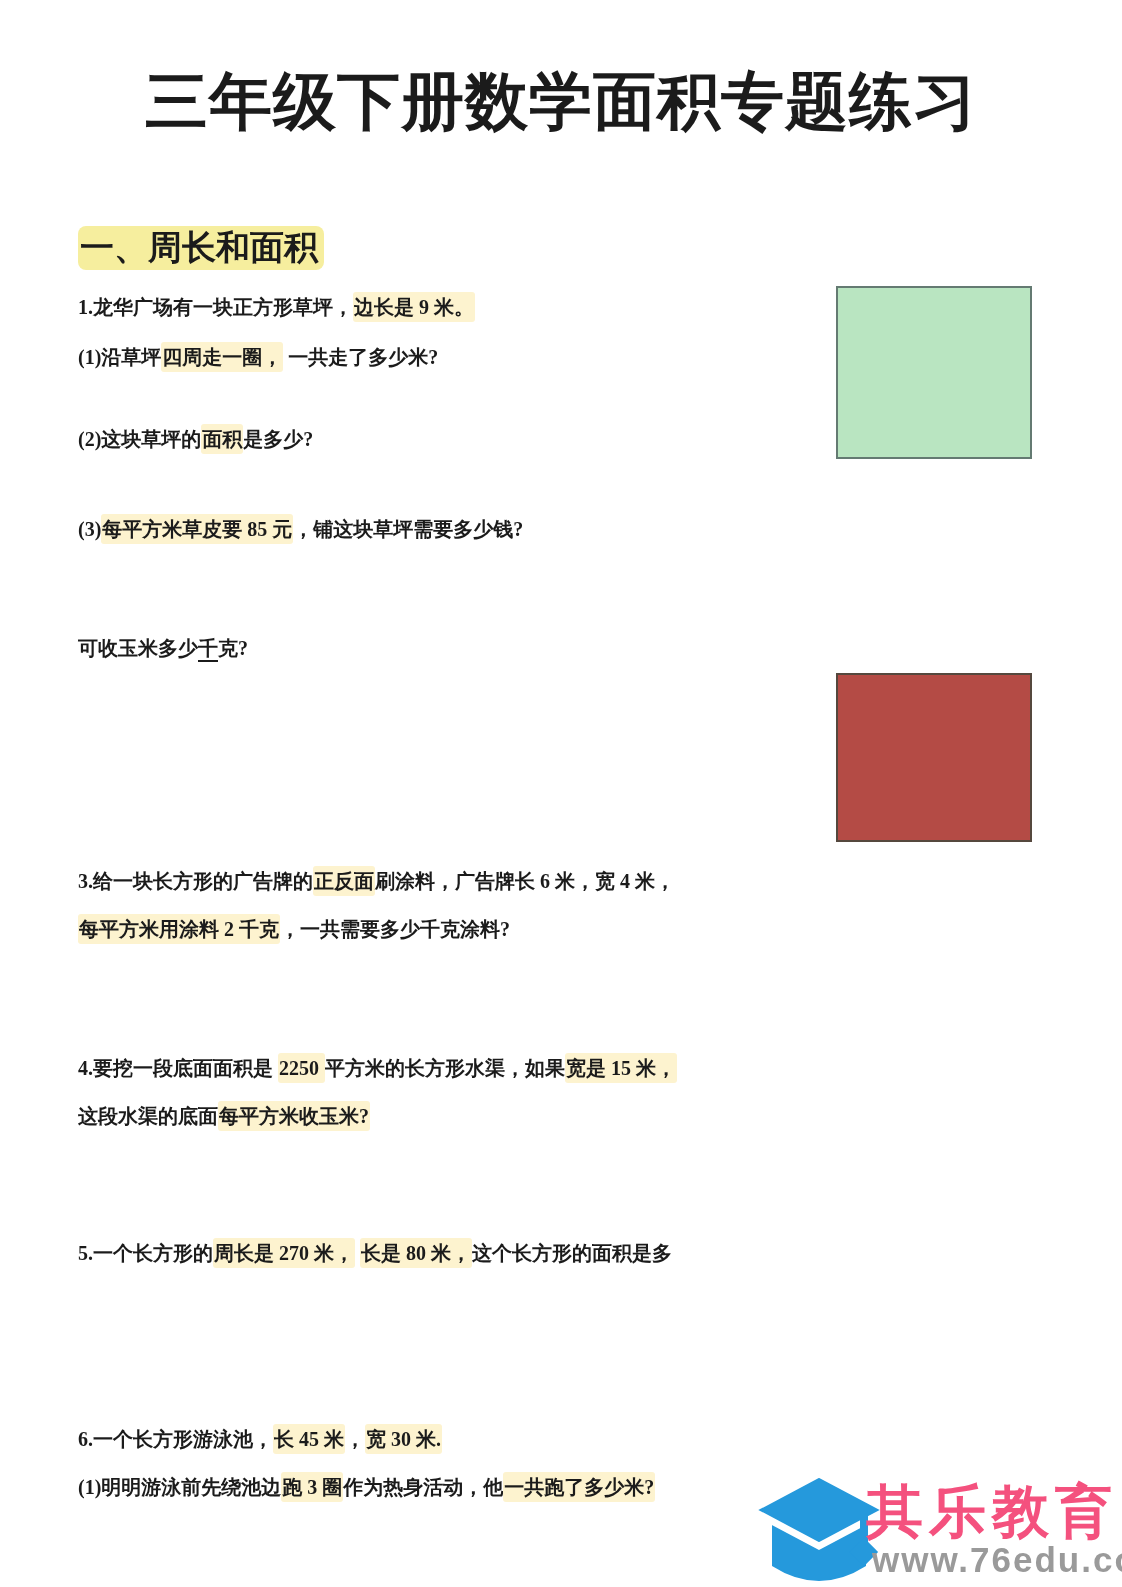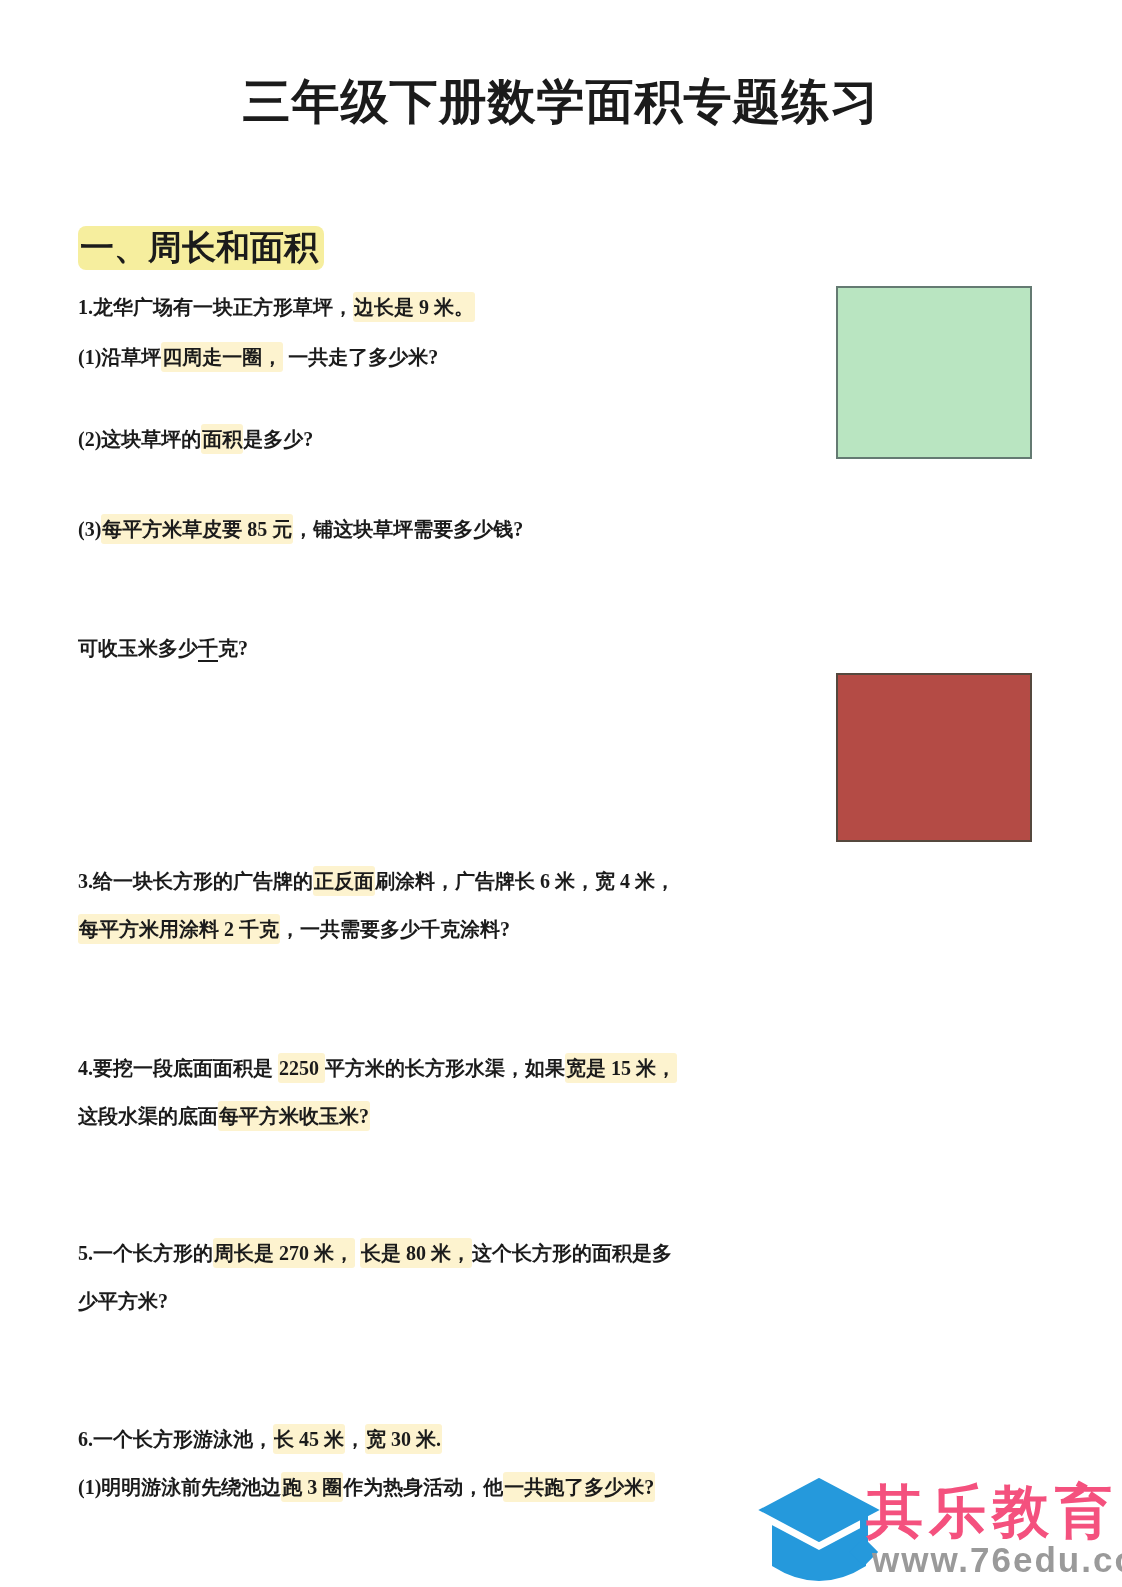--- a/index.html
+++ b/index.html
@@ -6,22 +6,22 @@
   .page{
     position:relative;
     width:1122px;height:1587px;
     margin:0 auto;
     background:#ffffff;
     overflow:hidden;
     color:var(--ink,#1b1b1b);
     font-family:"Liberation Serif","DejaVu Serif",serif;
   }
   .title{
-    position:absolute;top:76px;left:0;width:100%;
-    text-align:center;font-size:48px;font-weight:900;
+    position:absolute;top:68px;left:0;width:100%;
+    text-align:center;font-size:63px;font-weight:900;
     letter-spacing:1px;line-height:1.1;
   }
   .subtitle{
     position:absolute;top:150px;left:0;width:100%;
     text-align:center;font-size:45px;font-weight:800;
     letter-spacing:1px;
   }
   .section-head{
     position:absolute;top:226px;left:78px;
     font-size:34px;font-weight:800;line-height:44px;
@@ -106,21 +106,20 @@
     <span class="line"><span class="hl">每平方米用涂料 2 千克</span><span>，一共需要多少千克涂料?</span></span>
   </div>
 
   <div class="pblock p4">
     <span class="line"><span>4.要挖一段底面面积是 </span><span class="hl">2250 </span><span>平方米的长方形水渠，如果</span><span class="hl">宽是 15 米，</span></span>
     <span class="line"><span>这段水渠的底面</span><span class="hl">每平方米收玉米?</span></span>
   </div>
 
   <div class="pblock p5">
     <span class="line"><span>5.一个长方形的</span><span class="hl">周长是 270 米，</span><span> </span><span class="hl">长是 80 米，</span><span>这个长方形的面积是多</span></span>
-    <span class="line"><span>少平方米?</span></span>
   </div>
 
   <div class="pblock p6">
     <span class="line"><span>6.一个长方形游泳池，</span><span class="hl">长 45 米</span><span>，</span><span class="hl">宽 30 米.</span></span>
     <span class="line"><span>(1)明明游泳前先绕池边</span><span class="hl">跑 3 圈</span><span>作为热身活动，他</span><span class="hl">一共跑了多少米?</span></span>
   </div>
 
   <div class="square square-green"></div>
   <div class="square square-red"></div>
 

